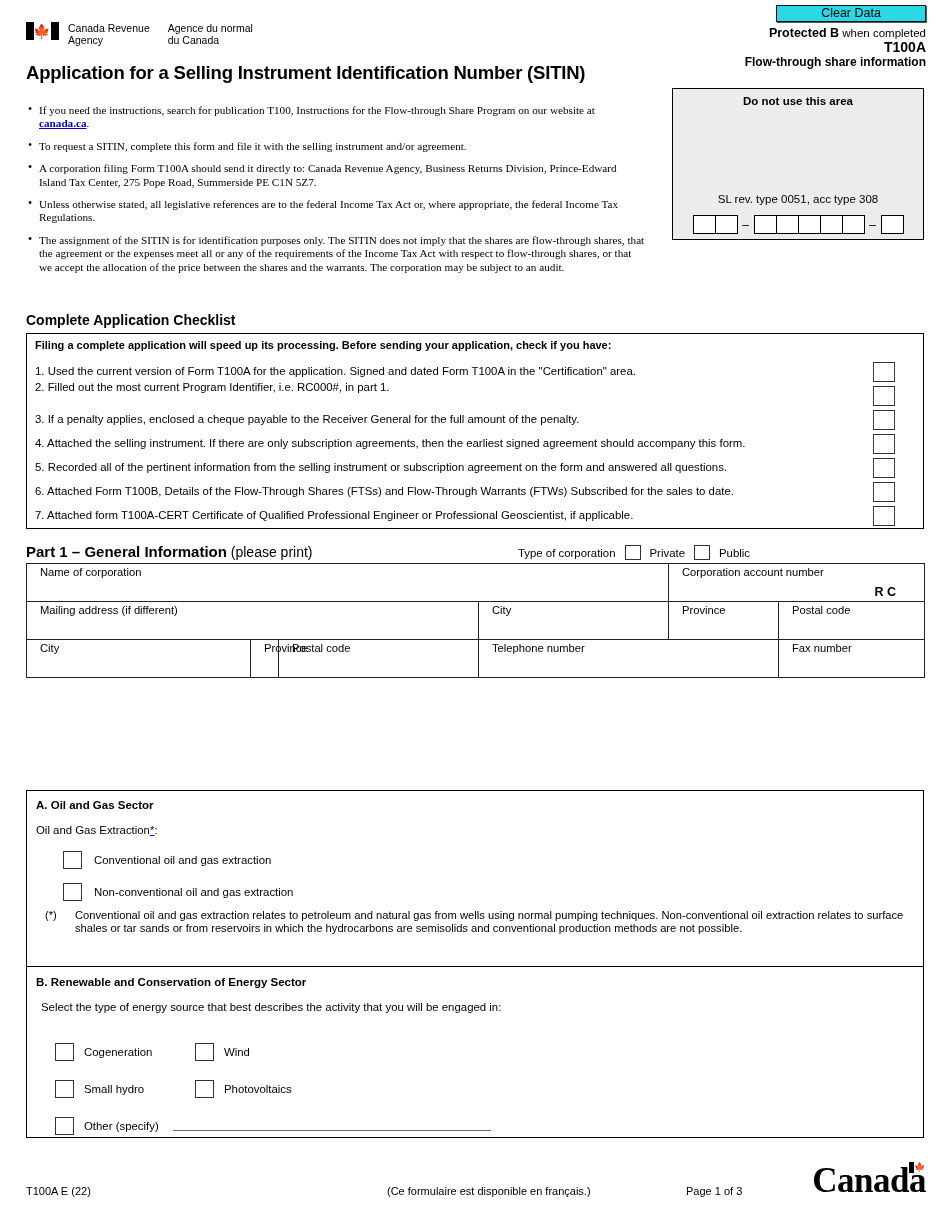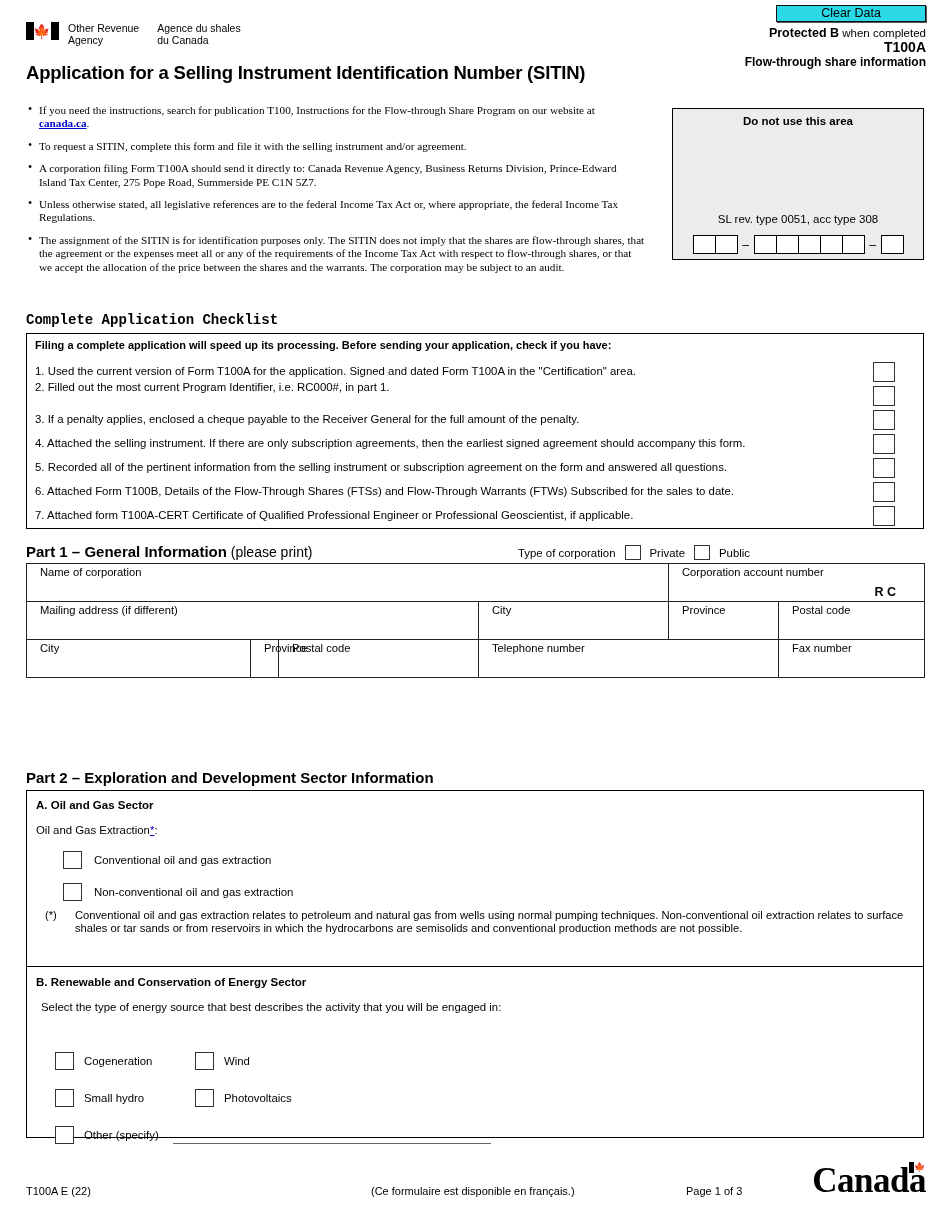--- a/index.html
+++ b/index.html
@@ -45,32 +45,32 @@
   .maintitle{ position:absolute; left:26px; top:62px; font-size:18.5px; font-weight:bold; letter-spacing:-0.2px;}
 
   
   .bullets{ position:absolute; left:26px; top:104px; width:620px; font-size:11.2px; line-height:13.4px;}
   .bullets li{ margin-bottom:9px; list-style:none; position:relative; padding-left:13px;}
   .bullets li:before{ content:"\2022"; position:absolute; left:2px; top:-1px; font-size:12px;}
   .bullets ul{ margin:0; padding:0;font-family:Liberation Serif, serif; }
   .lnk{ color:#0000cc; text-decoration:underline; font-weight:bold;}
 
   
-  .dnu{ position:absolute; left:672px; top:108px; width:252px; height:152px;
+  .dnu{ position:absolute; left:672px; top:88px; width:252px; height:152px;
         border:1px solid #000; background:#ececec; }
   .dnu .t{ text-align:center; font-size:11.5px; font-weight:bold; margin-top:6px;}
   .dnu .sl{ text-align:center; font-size:11.5px; position:absolute; left:0; right:0; top:104px;}
   .dnu .boxes{ position:absolute; left:0; right:0; top:126px; display:flex; justify-content:center; align-items:center; gap:0px;}
   .cellgrp{ display:flex; }
   .cell{ width:23px; height:19px; border:1px solid #000; margin-left:-1px; background:#fff;}
   .cellgrp .cell:first-child{ margin-left:0;}
   .dash{ width:16px; text-align:center; font-size:12px; }
 
   
-  .h2{ font-size:14px; font-weight:bold;font-family:Liberation Mono, monospace; }
+  .h2{ font-size:14px; font-weight:bold; }
   .chk-title{ position:absolute; left:26px; top:312px; }
   .chk-box{ position:absolute; left:26px; top:333px; width:898px; height:196px; border:1px solid #000;}
   .chk-lead{ position:absolute; left:8px; top:5px; font-size:11px; font-weight:bold; }
   .chk-item{ position:absolute; left:8px; font-size:11.4px; }
   .chk-sq{ position:absolute; right:28px; width:22px; height:20px; border:1.4px solid #333; background:#fff;}
 
   
   .p1head{ position:absolute; left:26px; top:543px; font-size:15px; }
   .p1head b{ font-weight:bold; }
   .p1head .small{ font-size:14px; font-weight:normal;}
@@ -92,29 +92,29 @@
   .secA .q .ast{ color:#0000cc; text-decoration:underline;}
   .optrow{ position:absolute; left:36px; font-size:11.4px; display:flex; align-items:center; gap:12px;}
   .sq18{ width:19px; height:18px; border:1.4px solid #333; background:#fff; display:inline-block; flex:none;}
   .foot{ position:absolute; left:18px; top:118px; right:14px; font-size:11.2px; line-height:13.4px; display:flex; gap:10px;}
   .foot .mark{ width:20px; flex:none;}
 
   .secB{ position:absolute; left:0; right:0; top:176px; bottom:0;}
   .secB .hd{ position:absolute; left:9px; top:9px; font-size:11.5px; font-weight:bold;}
   .secB .q{ position:absolute; left:14px; top:34px; font-size:11.4px;}
   .energy{ position:absolute; left:28px; top:66px; }
-  .erow{ display:flex; align-items:flex-end; height:37px;}
+  .erow{ display:flex; align-items:center; height:37px;}
   .ecell{ display:flex; align-items:center; gap:10px; font-size:11.4px;}
   .ecell.c1{ width:140px;}
   .underline{ width:318px; border-bottom:1.4px solid #666; height:1px; margin-left:14px; margin-top:10px;}
 
   
   .ftr{ position:absolute; left:26px; right:24px; top:1185px; font-size:11px;}
   .ftr .l{ position:absolute; left:0; top:0;}
-  .ftr .c{ position:absolute; left:345px; top:0;}
+  .ftr .c{ position:absolute; left:361px; top:0;}
   .ftr .r{ position:absolute; left:660px; top:0;}
   .wordmark{ position:absolute; right:0; top:-22px; font-family:"Liberation Serif", serif;
      font-size:35px; font-weight:bold; letter-spacing:-0.5px; line-height:35px;}
   .wordmark .wm-flag{ position:absolute; right:-2px; top:-1px; width:19px; height:11px;}
   .wordmark .wm-flag .b{ position:absolute; top:0; width:5px; height:11px; background:#000;}
   .wordmark .wm-flag .b.l{left:0;}
   .wordmark .wm-flag .lf{ position:absolute; left:5px; top:-1px; width:9px; height:11px;
       font-family:"Liberation Sans",sans-serif; font-size:9px; line-height:12px; text-align:center;}
 </style>
 </head>
@@ -126,23 +126,23 @@
     <div class="clear-data">Clear Data</div>
   </div>
 
   <div class="hdr">
     <span class="flag">
       <span class="bar l"></span>
         <span class="bar r"></span>
       <span class="leaf">🍁</span>
     </span>
     <div class="cra-txt">
-      <div>Other Revenue
+      <div>Canada Revenue
 Agency</div>
-      <div>Agence du shales
+      <div>Agence du normal
 du Canada</div>
     </div>
   </div>
 
   <div class="prot">
     <div class="p1"><b>Protected B</b><span> when completed</span></div>
     <div class="p2">T100A</div>
     <div class="p3">Flow-through share information</div>
   </div>
 
@@ -237,21 +237,20 @@
     <tr>
       <td><span>City</span></td>
       <td colspan="1" style="width:88px"><span>Province</span></td>
       <td><span>Postal code</span></td>
       <td colspan="2"><span>Telephone number</span></td>
       <td><span>Fax number</span></td>
     </tr>
   </tbody>
     </table>
 
-  <div class="p2head">Part 2 – Exploration and Development Sector Information</div>
   <div class="p2box">
 
     <div class="secA">
       <div class="hd">A. Oil and Gas Sector</div>
       <div class="q"><span>Oil and Gas Extraction</span><span class="ast">*</span><span>:</span></div>
       <div class="optrow" style="top:60px">
         <span class="sq18"></span>
         <span>Conventional oil and gas extraction</span>
       </div>
       <div class="optrow" style="top:92px">

